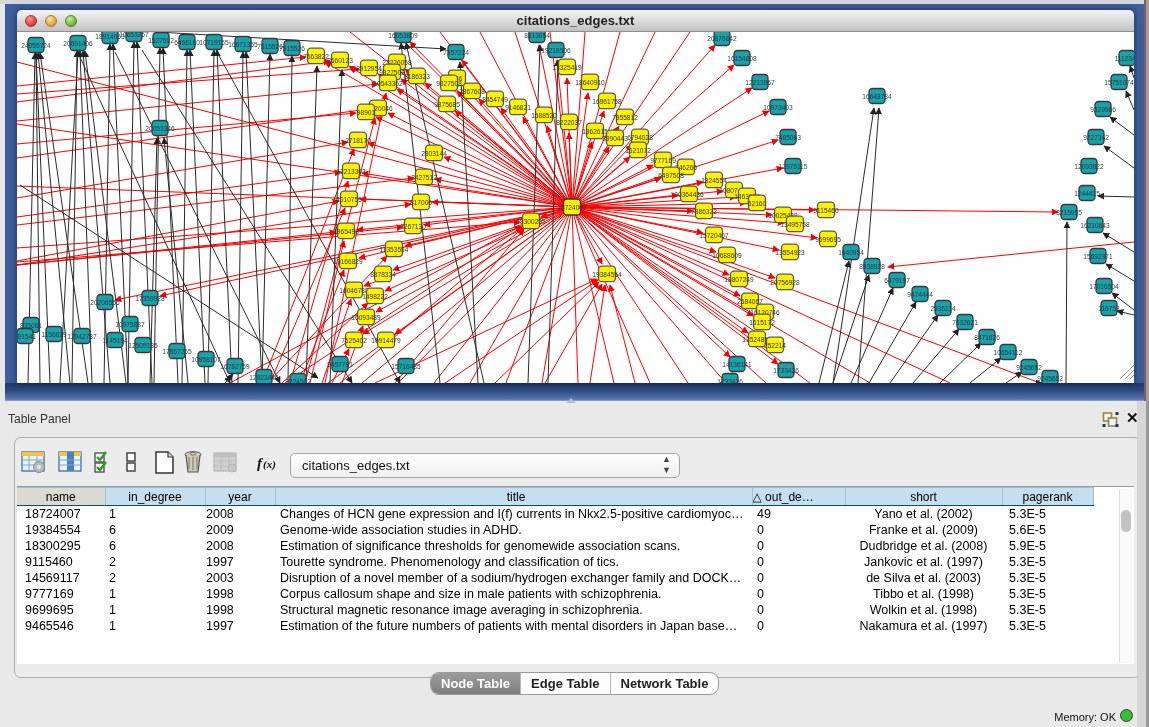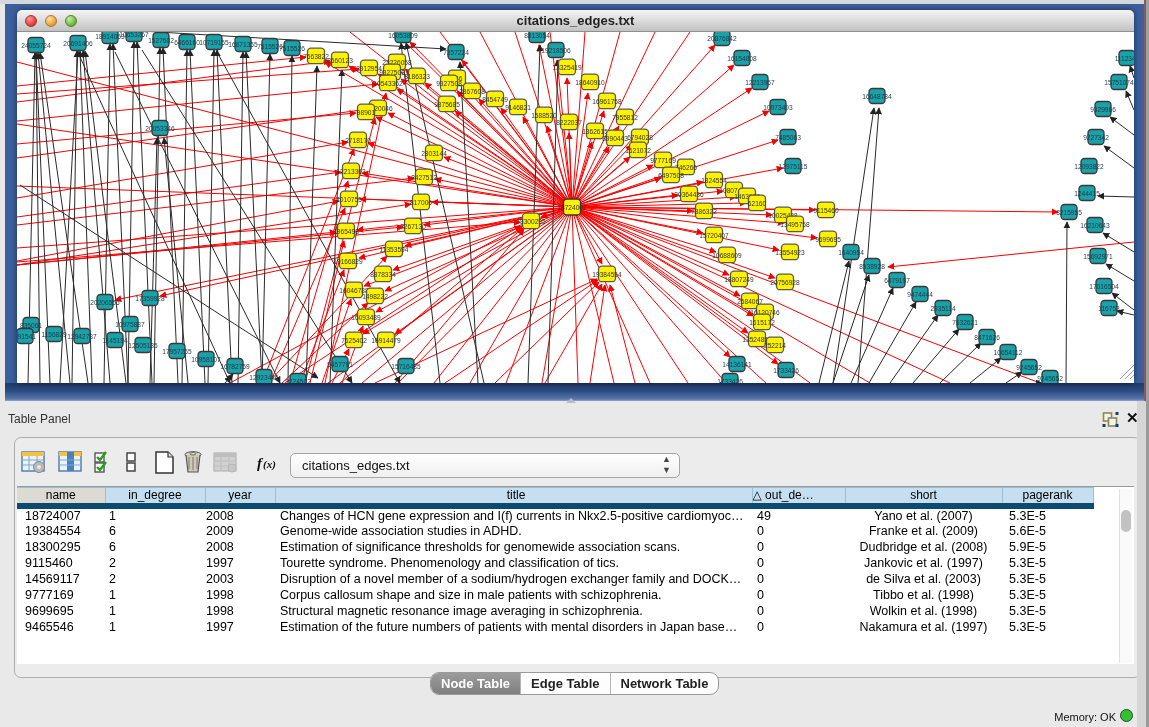--- a/index.html
+++ b/index.html
@@ -21,21 +21,21 @@
 #phead {position:absolute;left:0;top:0;width:1149px;height:31px;font-size:12px;color:#333;}
 #phead span {position:absolute;left:8px;top:11px;}
 #pbody {position:absolute;left:14px;top:36px;width:1127px;height:241px;background:#ececec;
   border:1px solid #adadad;border-radius:7px;}
 .ico {position:absolute;top:12px;}
 #combo {position:absolute;left:275px;top:15px;width:390px;height:25px;border:1px solid #a6a6a6;border-radius:5px;
   background:linear-gradient(#fff,#efefef);font-size:13px;color:#111;line-height:23px;padding-left:11px;}
 #combo .arr {position:absolute;right:8px;top:0px;font-size:9px;color:#444;line-height:11px;}
 #tbl {position:absolute;left:2px;top:48px;width:1117px;height:178px;background:#fff;border-top:1px solid #9a9a9a;}
 table {border-collapse:collapse;table-layout:fixed;width:1076px;font-size:12.5px;color:#000;}
-th {height:18px;background:#c6dff0;border-right:1px solid #9ebed6;border-bottom:6px solid #0c4a6e;border-top:1px solid #9ebed6;
+th {height:18px;background:#c6dff0;border-right:1px solid #9ebed6;border-bottom:1px solid #0c4a6e;border-top:1px solid #9ebed6;
   font-weight:normal;font-size:12px;overflow:hidden;white-space:nowrap;}
 th.c1 {background:#dbdbd3;}
 td {height:16px;overflow:hidden;white-space:nowrap;padding:0;}
 .c1 {width:88px;padding-left:8px;}
 .c2 {width:100px;padding-left:4px;}
 .c3 {width:70px;padding-left:1px;}
 .c4 {width:477px;padding-left:5px;}
 .c5 {width:93px;padding-left:5px;}
 .c6 {width:157px;text-align:center;}
 .c7 {width:91px;padding-left:7px;}
@@ -629,21 +629,21 @@
             <th class="c5" style="text-align:left;">△ out_de…</th>
               <th class="c6">short</th>
               <th class="c7" style="text-align:center;padding:0">pagerank</th>
             </tr>
         <tr>
               <td class="c1">18724007</td>
               <td class="c2">1</td>
               <td class="c3">2008</td>
               <td class="c4">Changes of HCN gene expression and I(f) currents in Nkx2.5‑positive cardiomyoc…</td>
               <td class="c5">49</td>
-              <td class="c6">Yano et al. (2007)</td>
+              <td class="c6">Yano et al. (2002)</td>
               <td class="c7">5.3E‑5</td>
             </tr>
             <tr>
               <td class="c1">19384554</td>
               <td class="c2">6</td>
               <td class="c3">2009</td>
               <td class="c4">Genome‑wide association studies in ADHD.</td>
               <td class="c5">0</td>
               <td class="c6">Franke et al. (2009)</td>
               <td class="c7">5.6E‑5</td>

